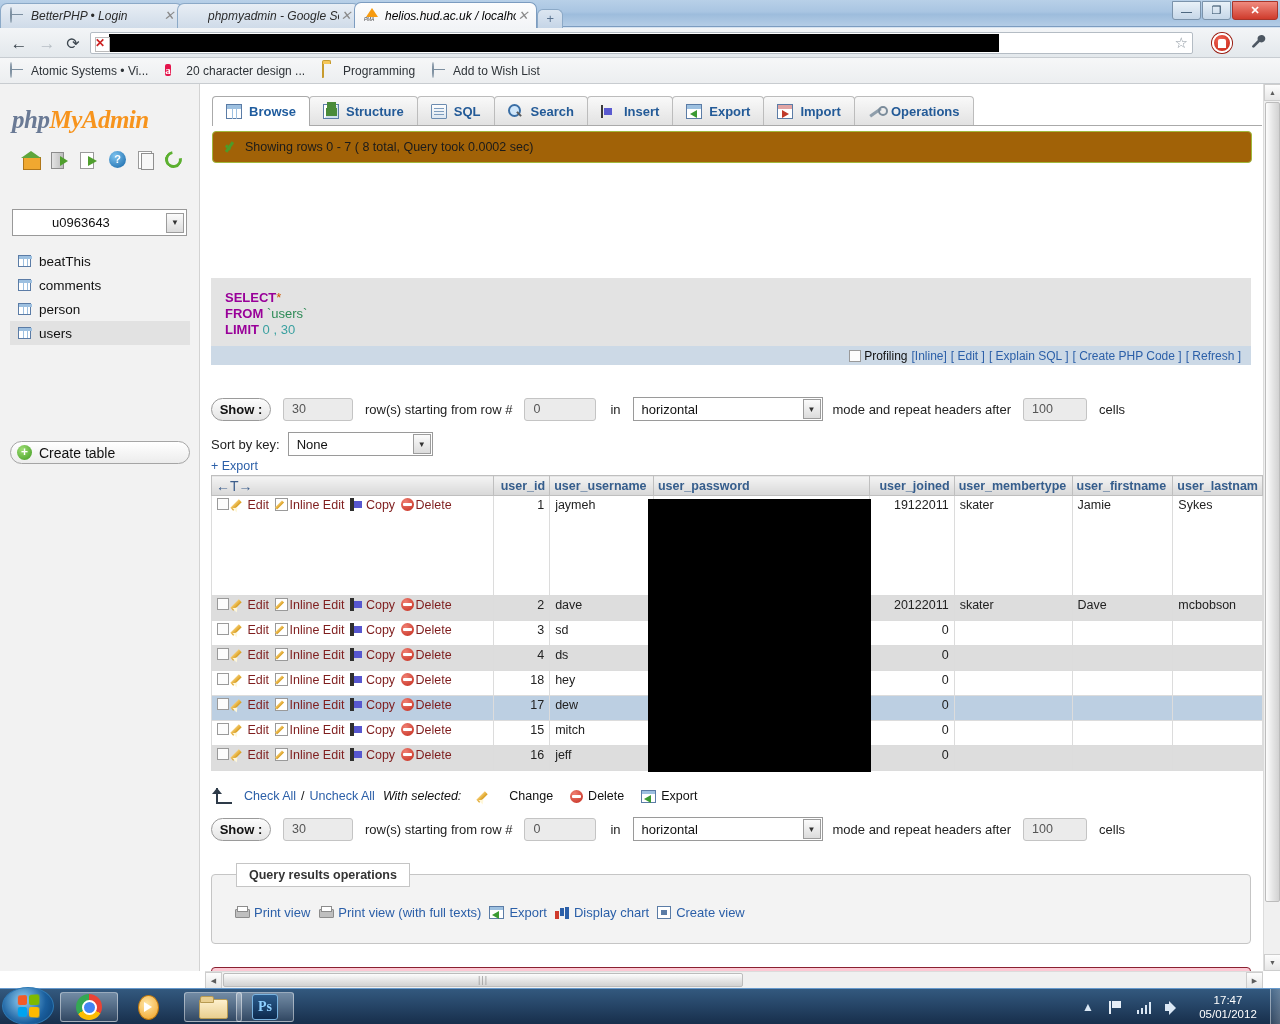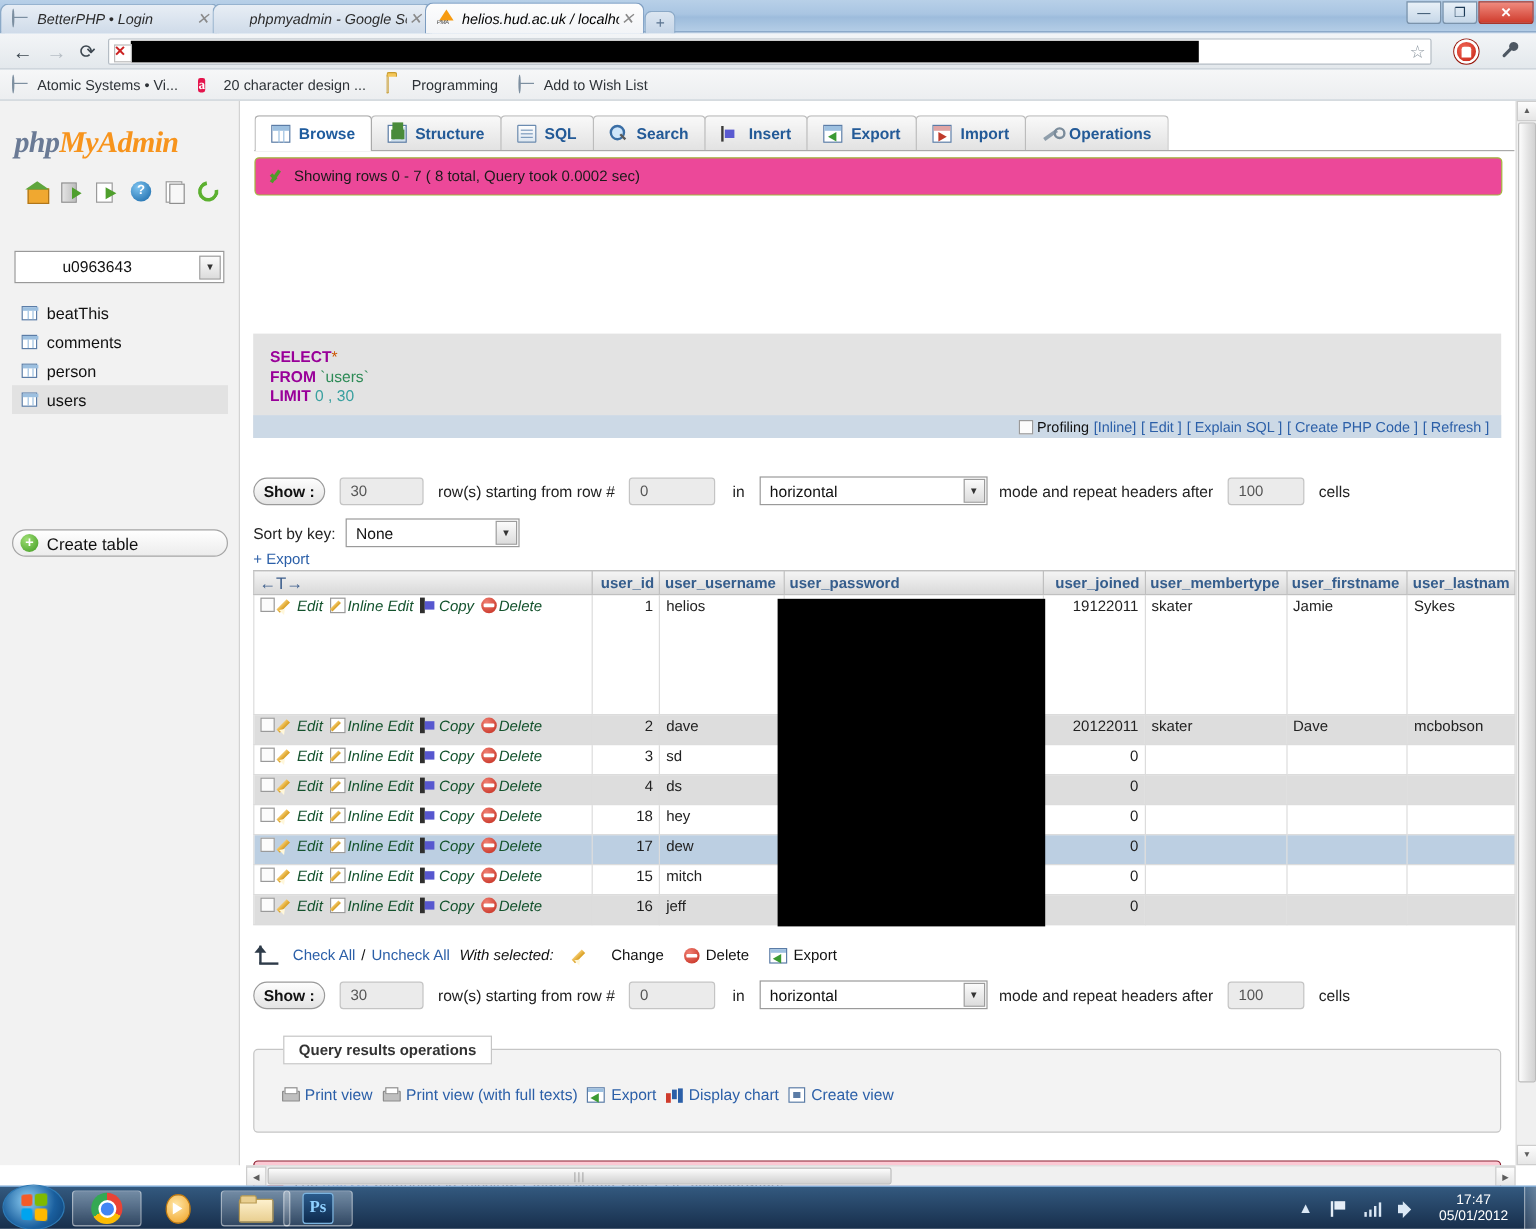--- a/index.html
+++ b/index.html
@@ -177,21 +177,21 @@
   .i-export:before { content:""; position:absolute; left:0; top:0; width:100%; height:4px; background:#9dc0e0; }
   .i-export:after { content:""; position:absolute; left:3px; top:5px; width:0;height:0; border-top:4px solid transparent;border-bottom:4px solid transparent;border-right:7px solid #3b9a33; }
   .i-import { background:#fff; border:1px solid #5b7ca6; }
   .i-import:before { content:""; position:absolute; left:0; top:0; width:100%; height:4px; background:#e0a4a4; }
   .i-import:after { content:""; position:absolute; left:4px; top:5px; width:0;height:0; border-top:4px solid transparent;border-bottom:4px solid transparent;border-left:7px solid #c03a2b; }
   .i-operations:before { content:""; position:absolute; left:1px; top:7px; width:13px; height:3px; background:#8f9eab; transform:rotate(-35deg); }
   .i-operations:after { content:""; position:absolute; left:10px; top:2px; width:6px; height:6px; border-radius:50%; border:2px solid #7b8c9b; }
 
   
   #notice { position:absolute; left:11px; top:47px; width:1040px; height:32px;
-     background:#ec4899; border:1px solid #a0b83c; border-radius:4px; display:flex; align-items:center; padding-left:10px;
+     background:#a16207; border:1px solid #a0b83c; border-radius:4px; display:flex; align-items:center; padding-left:10px;
      font-size:12.5px; color:#1b1b1b; }
   .tick { width:16px; height:16px; margin-right:6px; position:relative; flex:0 0 16px; }
   .tick:before { content:""; position:absolute; left:2px; top:7px; width:6px; height:3px; background:#4e9b29; transform:rotate(45deg); }
   .tick:after { content:""; position:absolute; left:5px; top:2px; width:3px; height:12px; background:#4e9b29; transform:rotate(35deg); }
 
   
   #sqlbox { position:absolute; left:211px; top:194px; width:1040px; height:87px; background:#e3e3e3; }
   #sqlcode { padding:12px 0 0 14px; font-family:"Liberation Sans",sans-serif; font-size:13px; line-height:16px; }
   .kw { color:#990099; font-weight:bold; }
   .star { color:#cc5500; }
@@ -221,21 +221,21 @@
   #restable table { border-collapse:collapse; font-size:12.5px; table-layout:fixed; }
   #restable th {
      background:linear-gradient(to bottom,#f4f4f4,#d8d8d8); border:1px solid #bfbfbf;
      color:#355d8c; font-weight:bold; font-size:12.5px; height:20px; padding:0 4px; text-align:left; white-space:nowrap;
   }
   #restable td { border:1px solid #dcdcdc; padding:2px 5px; color:#222; vertical-align:top; height:25px; }
   tr.odd td { background:#fff; }
   tr.even td { background:#dddddd; }
   tr.hl td { background:#bccfe2; }
   .acts { white-space:nowrap; }
-  .acts a { color:#14532d; text-decoration:none; margin:0 2px;font-style:italic; }
+  .acts a { color:#7f1d1d; text-decoration:none; margin:0 2px; }
   .rowcb { width:12px; height:12px; background:#fcfcfc; border:1px solid #9a9a9a; display:inline-block; vertical-align:-1px; }
   .pencil { display:inline-block; width:13px; height:13px; position:relative; vertical-align:-2px; }
   .pencil:before { content:""; position:absolute; left:2px; top:1px; width:4px; height:12px; background:linear-gradient(to right,#f4c96a,#d79c1d); transform:rotate(45deg); }
   .pencil:after { content:""; position:absolute; left:1px; bottom:0px; width:0;height:0; border-left:3px solid transparent; border-right:3px solid transparent; border-bottom:4px solid #fff7da; transform:rotate(45deg); }
   .pencilbox { display:inline-block; width:13px; height:13px; border:1px solid #9a9a9a; background:#fff; position:relative; vertical-align:-2px; }
   .pencilbox:after { content:""; position:absolute; left:2px; top:1px; width:3px; height:10px; background:linear-gradient(to right,#f4c96a,#d79c1d); transform:rotate(45deg); }
   .copyico { display:inline-block; width:14px; height:13px; position:relative; vertical-align:-2px; }
   .copyico:before { content:""; position:absolute; left:0; top:0; width:4px; height:13px; background:#2f2f2f; }
   .copyico:after { content:""; position:absolute; left:4px; top:3px; width:8px; height:7px; background:#5757cf; }
   .delico { display:inline-block; width:13px; height:13px; border-radius:50%; background:radial-gradient(circle at 35% 30%,#f07f72,#c2291b); position:relative; vertical-align:-2px; }
@@ -546,21 +546,21 @@
         <tbody>
           <tr class="odd">
             <td class="acts" style="height:100px;">
               <span class="rowcb"></span>
               <span class="pencil"></span><a href="#">Edit</a>
               <span class="pencilbox"></span><a href="#">Inline Edit</a>
               <span class="copyico"></span><a href="#">Copy</a>
               <span class="delico"></span><a href="#">Delete</a>
             </td>
             <td class="col-num">1</td>
-            <td>helios</td>
+            <td>jaymeh</td>
             <td></td>
             <td class="col-num">19122011</td>
             <td>skater</td>
             <td>Jamie</td>
             <td>Sykes</td>
           </tr>
           <tr class="even">
             <td class="acts">
               <span class="rowcb"></span>
               <span class="pencil"></span><a href="#">Edit</a>

